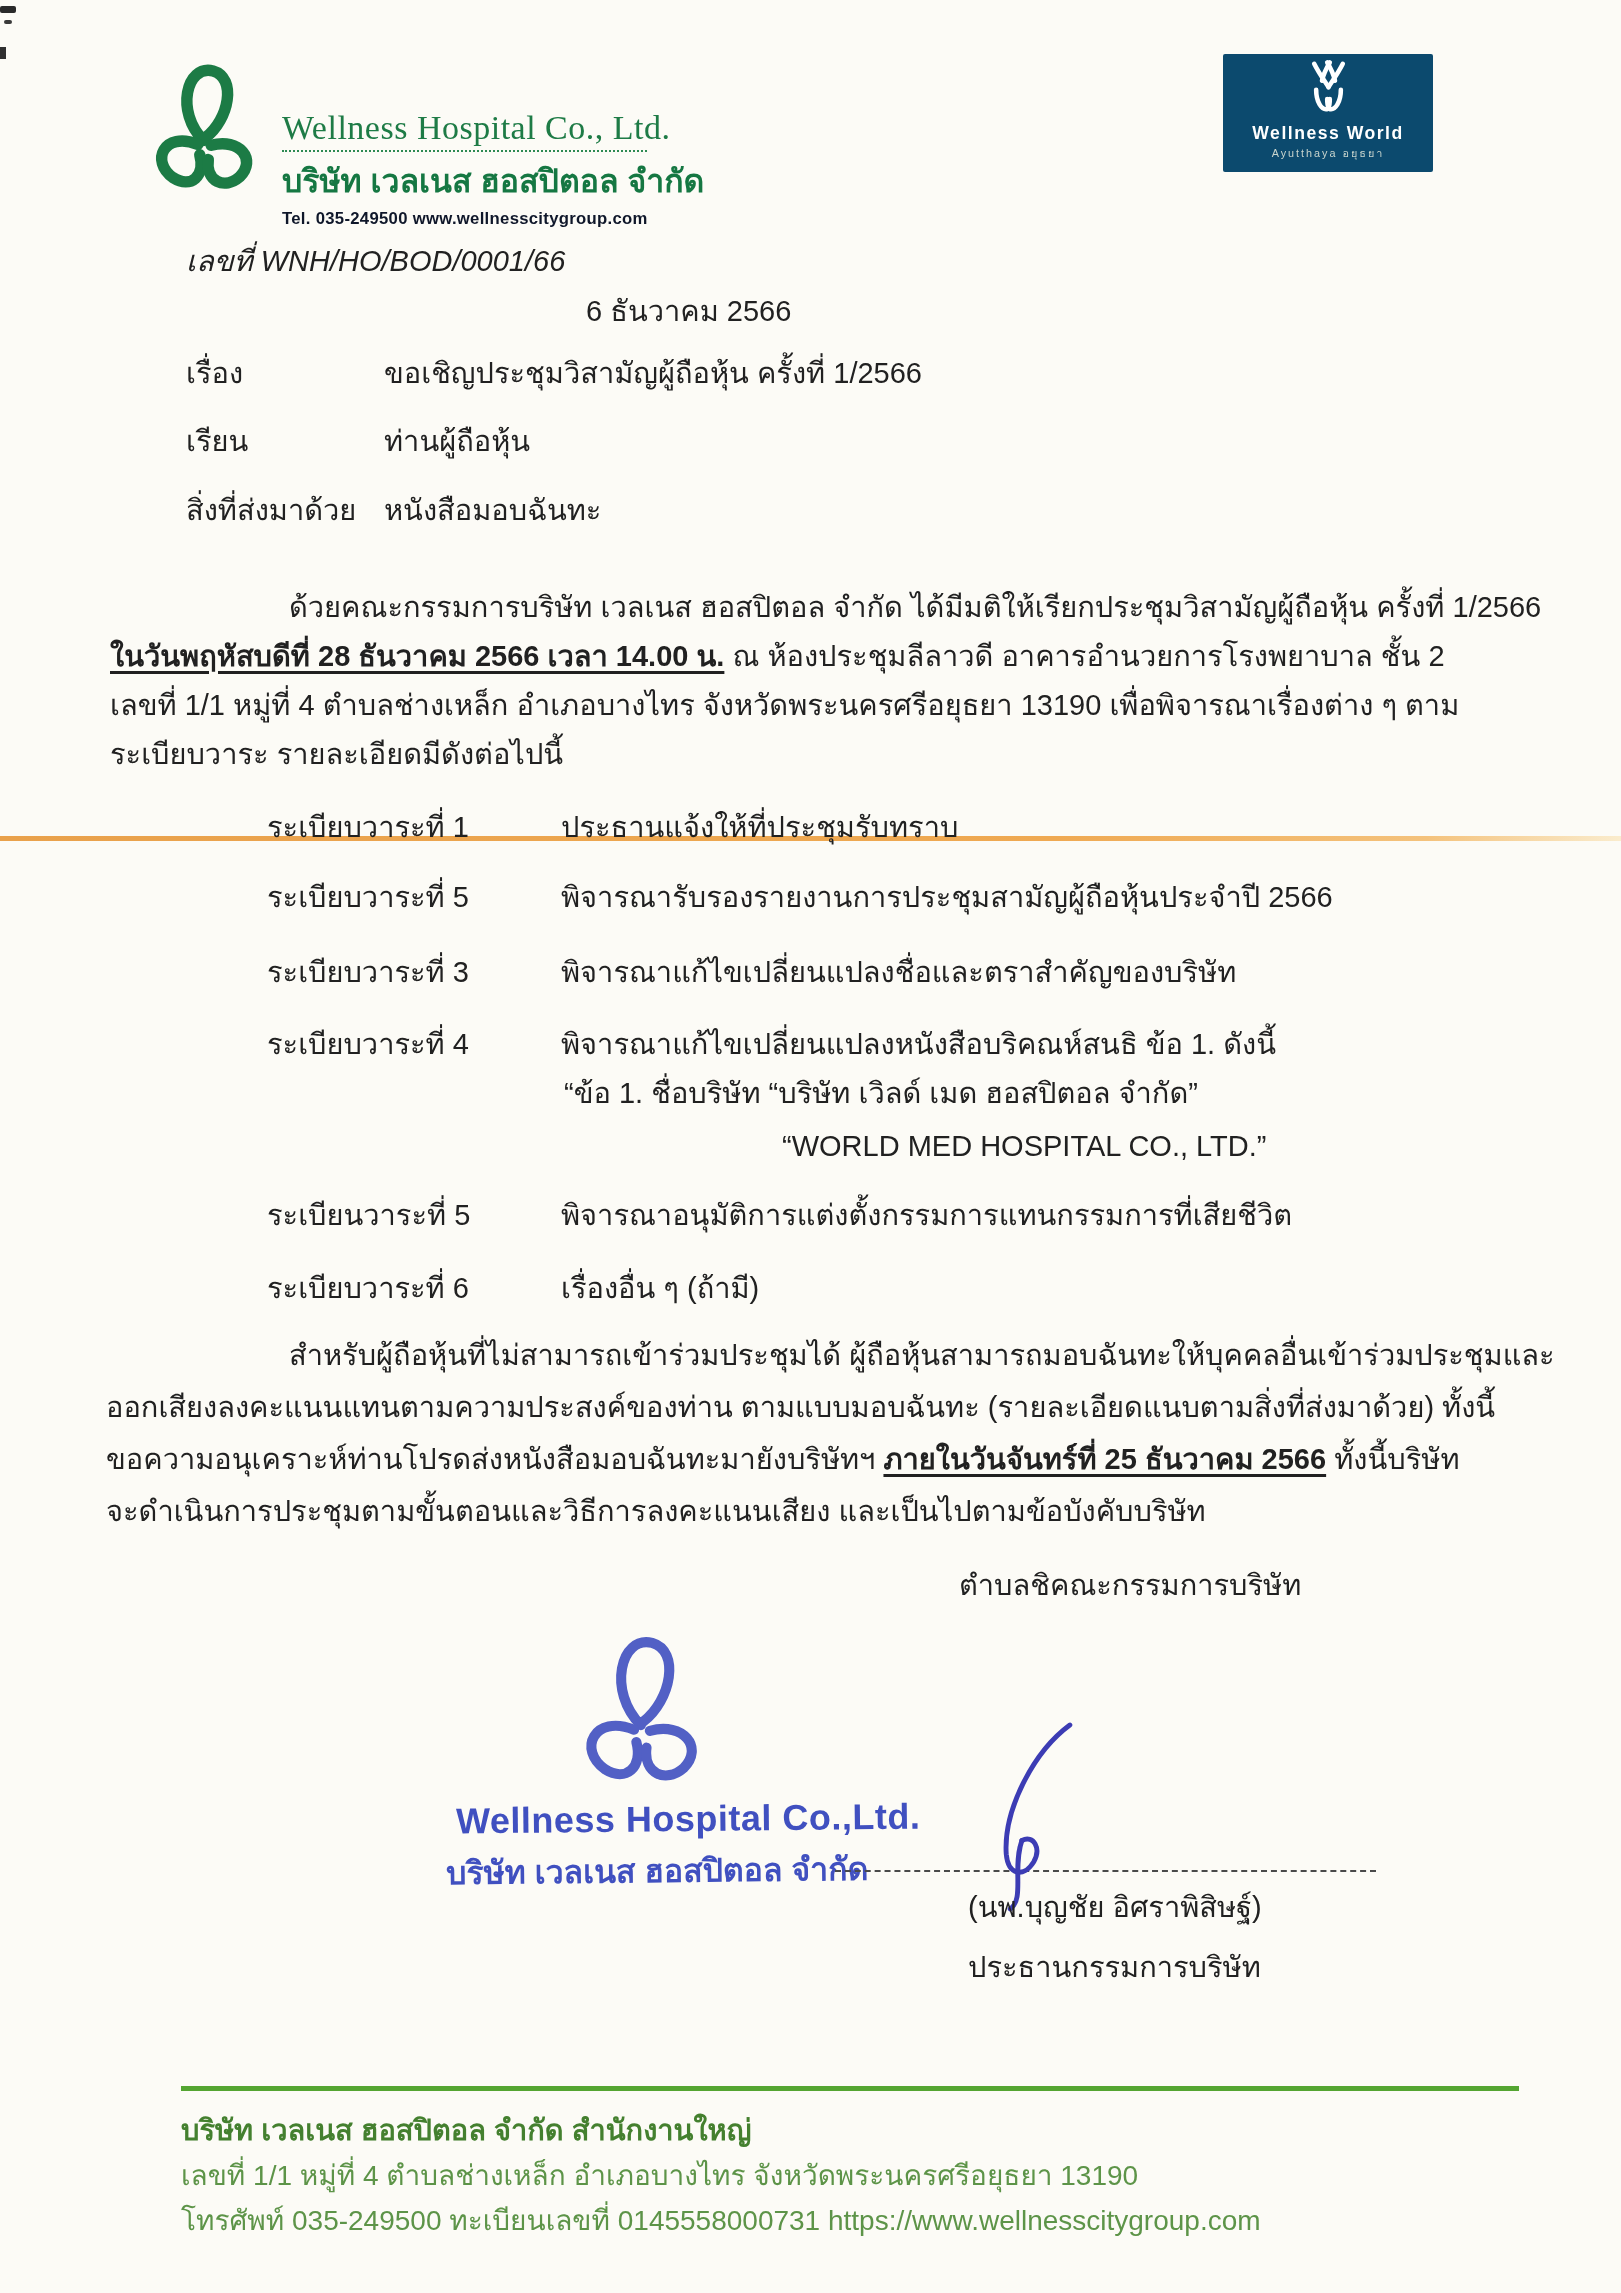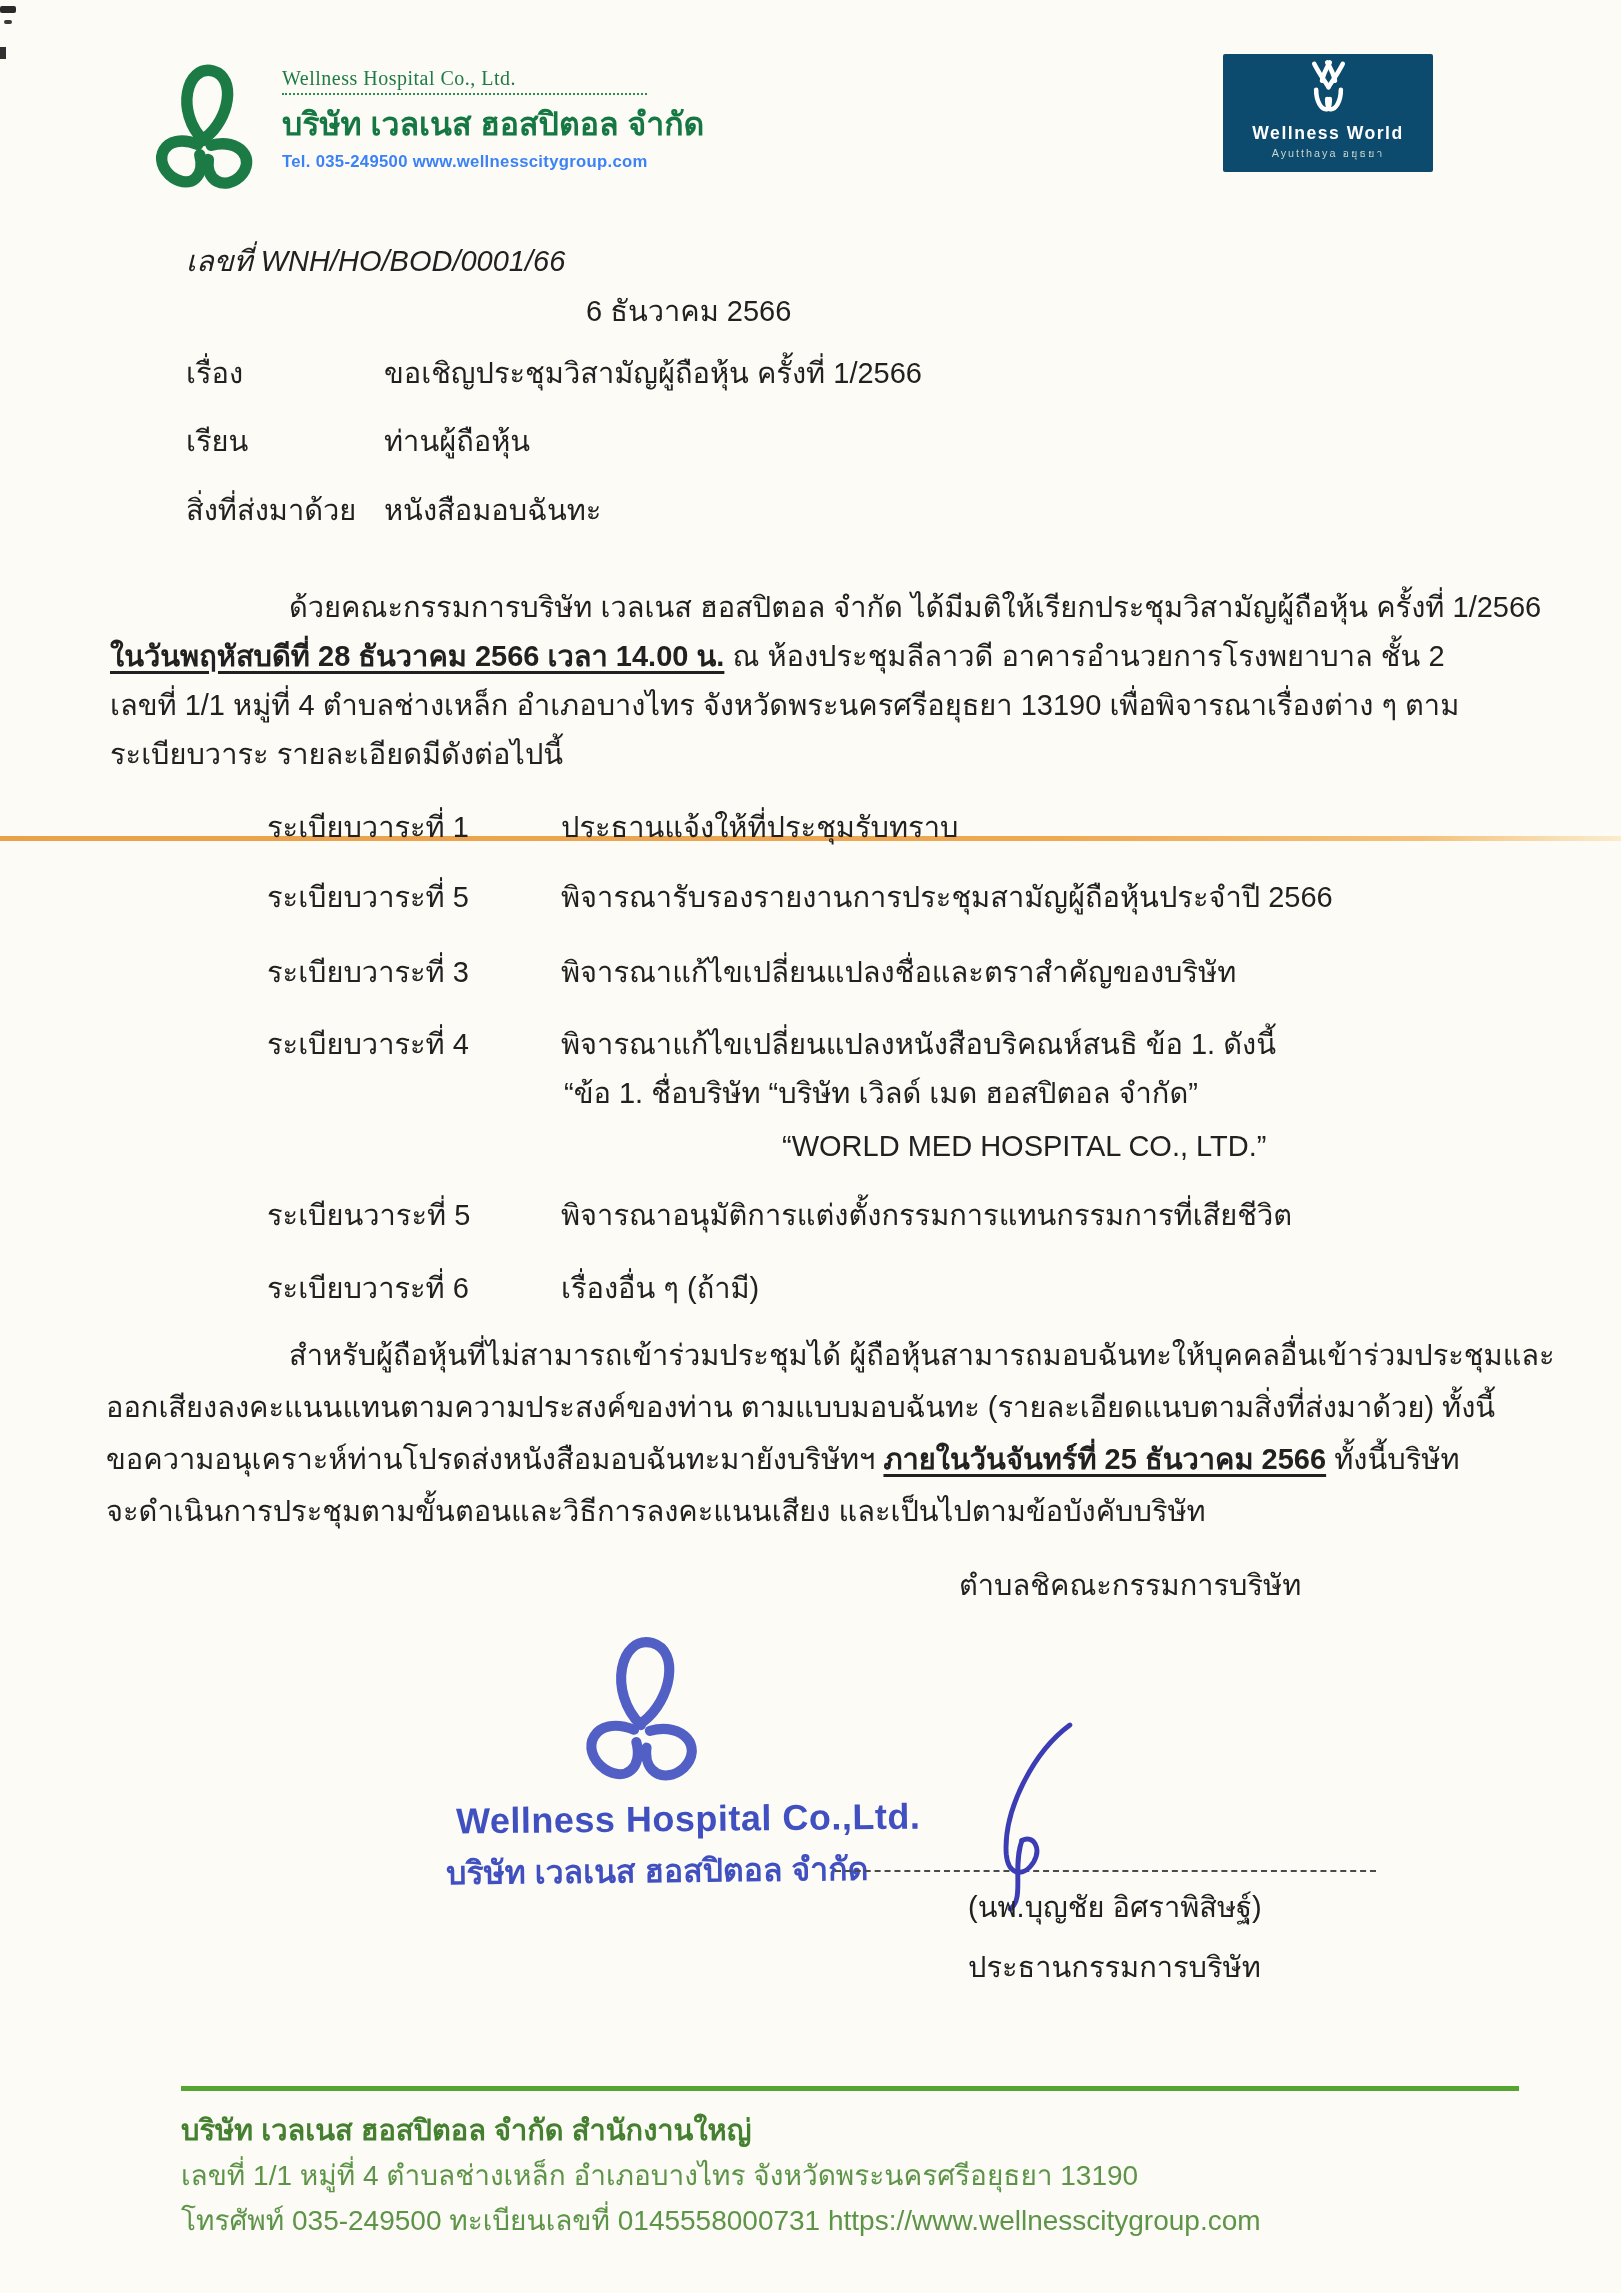--- a/index.html
+++ b/index.html
@@ -10,24 +10,24 @@
     background:#fcfbf6;
     font-family:"Liberation Sans","DejaVu Sans",sans-serif;
     color:#212121;
     overflow:hidden;
   }
   .abs{position:absolute;white-space:nowrap;}
   .th{font-size:29px;line-height:1.2;}
   
   .logo-svg{position:absolute;left:135px;top:49px;}
   .hdr-text{position:absolute;left:282px;top:67px;}
-  .company-en{font-family:"Liberation Serif","DejaVu Serif",serif;color:#1e7b46;font-size:20px;letter-spacing:0.5px;}
+  .company-en{font-family:"Liberation Serif","DejaVu Serif",serif;color:#1e7b46;font-size:34px;letter-spacing:0.5px;margin-top:42px;}
   .dot-rule{width:365px;border-bottom:2.9px dotted #2e8a53;margin-top:2.9px;}
   .company-th{color:#157742;font-weight:700;font-size:32px;margin-top:2.9px;}
-  .telweb{color:#3b82f6;font-weight:700;font-size:16.7px;margin-top:2.9px;letter-spacing:0.3px;}
+  .telweb{color:#0f172a;font-weight:700;font-size:16.7px;margin-top:2.9px;letter-spacing:0.3px;}
   .ww-badge{
     position:absolute;left:1223px;top:54px;width:210px;height:118px;
     background:#0c4a6e;border-radius:2px;
     display:flex;flex-direction:column;align-items:center;justify-content:flex-start;
   }
   .ww-title{color:#ffffff;font-size:17.6px;font-weight:700;letter-spacing:1.5px;margin-top:2px;}
   .ww-sub{color:#c9d5ce;font-size:10.8px;letter-spacing:2px;margin-top:1px;}
   
   .ref-no{left:186px;top:238px;font-style:italic;font-size:29px;text-align:right;}
   .date-line{left:586px;top:294px;}

